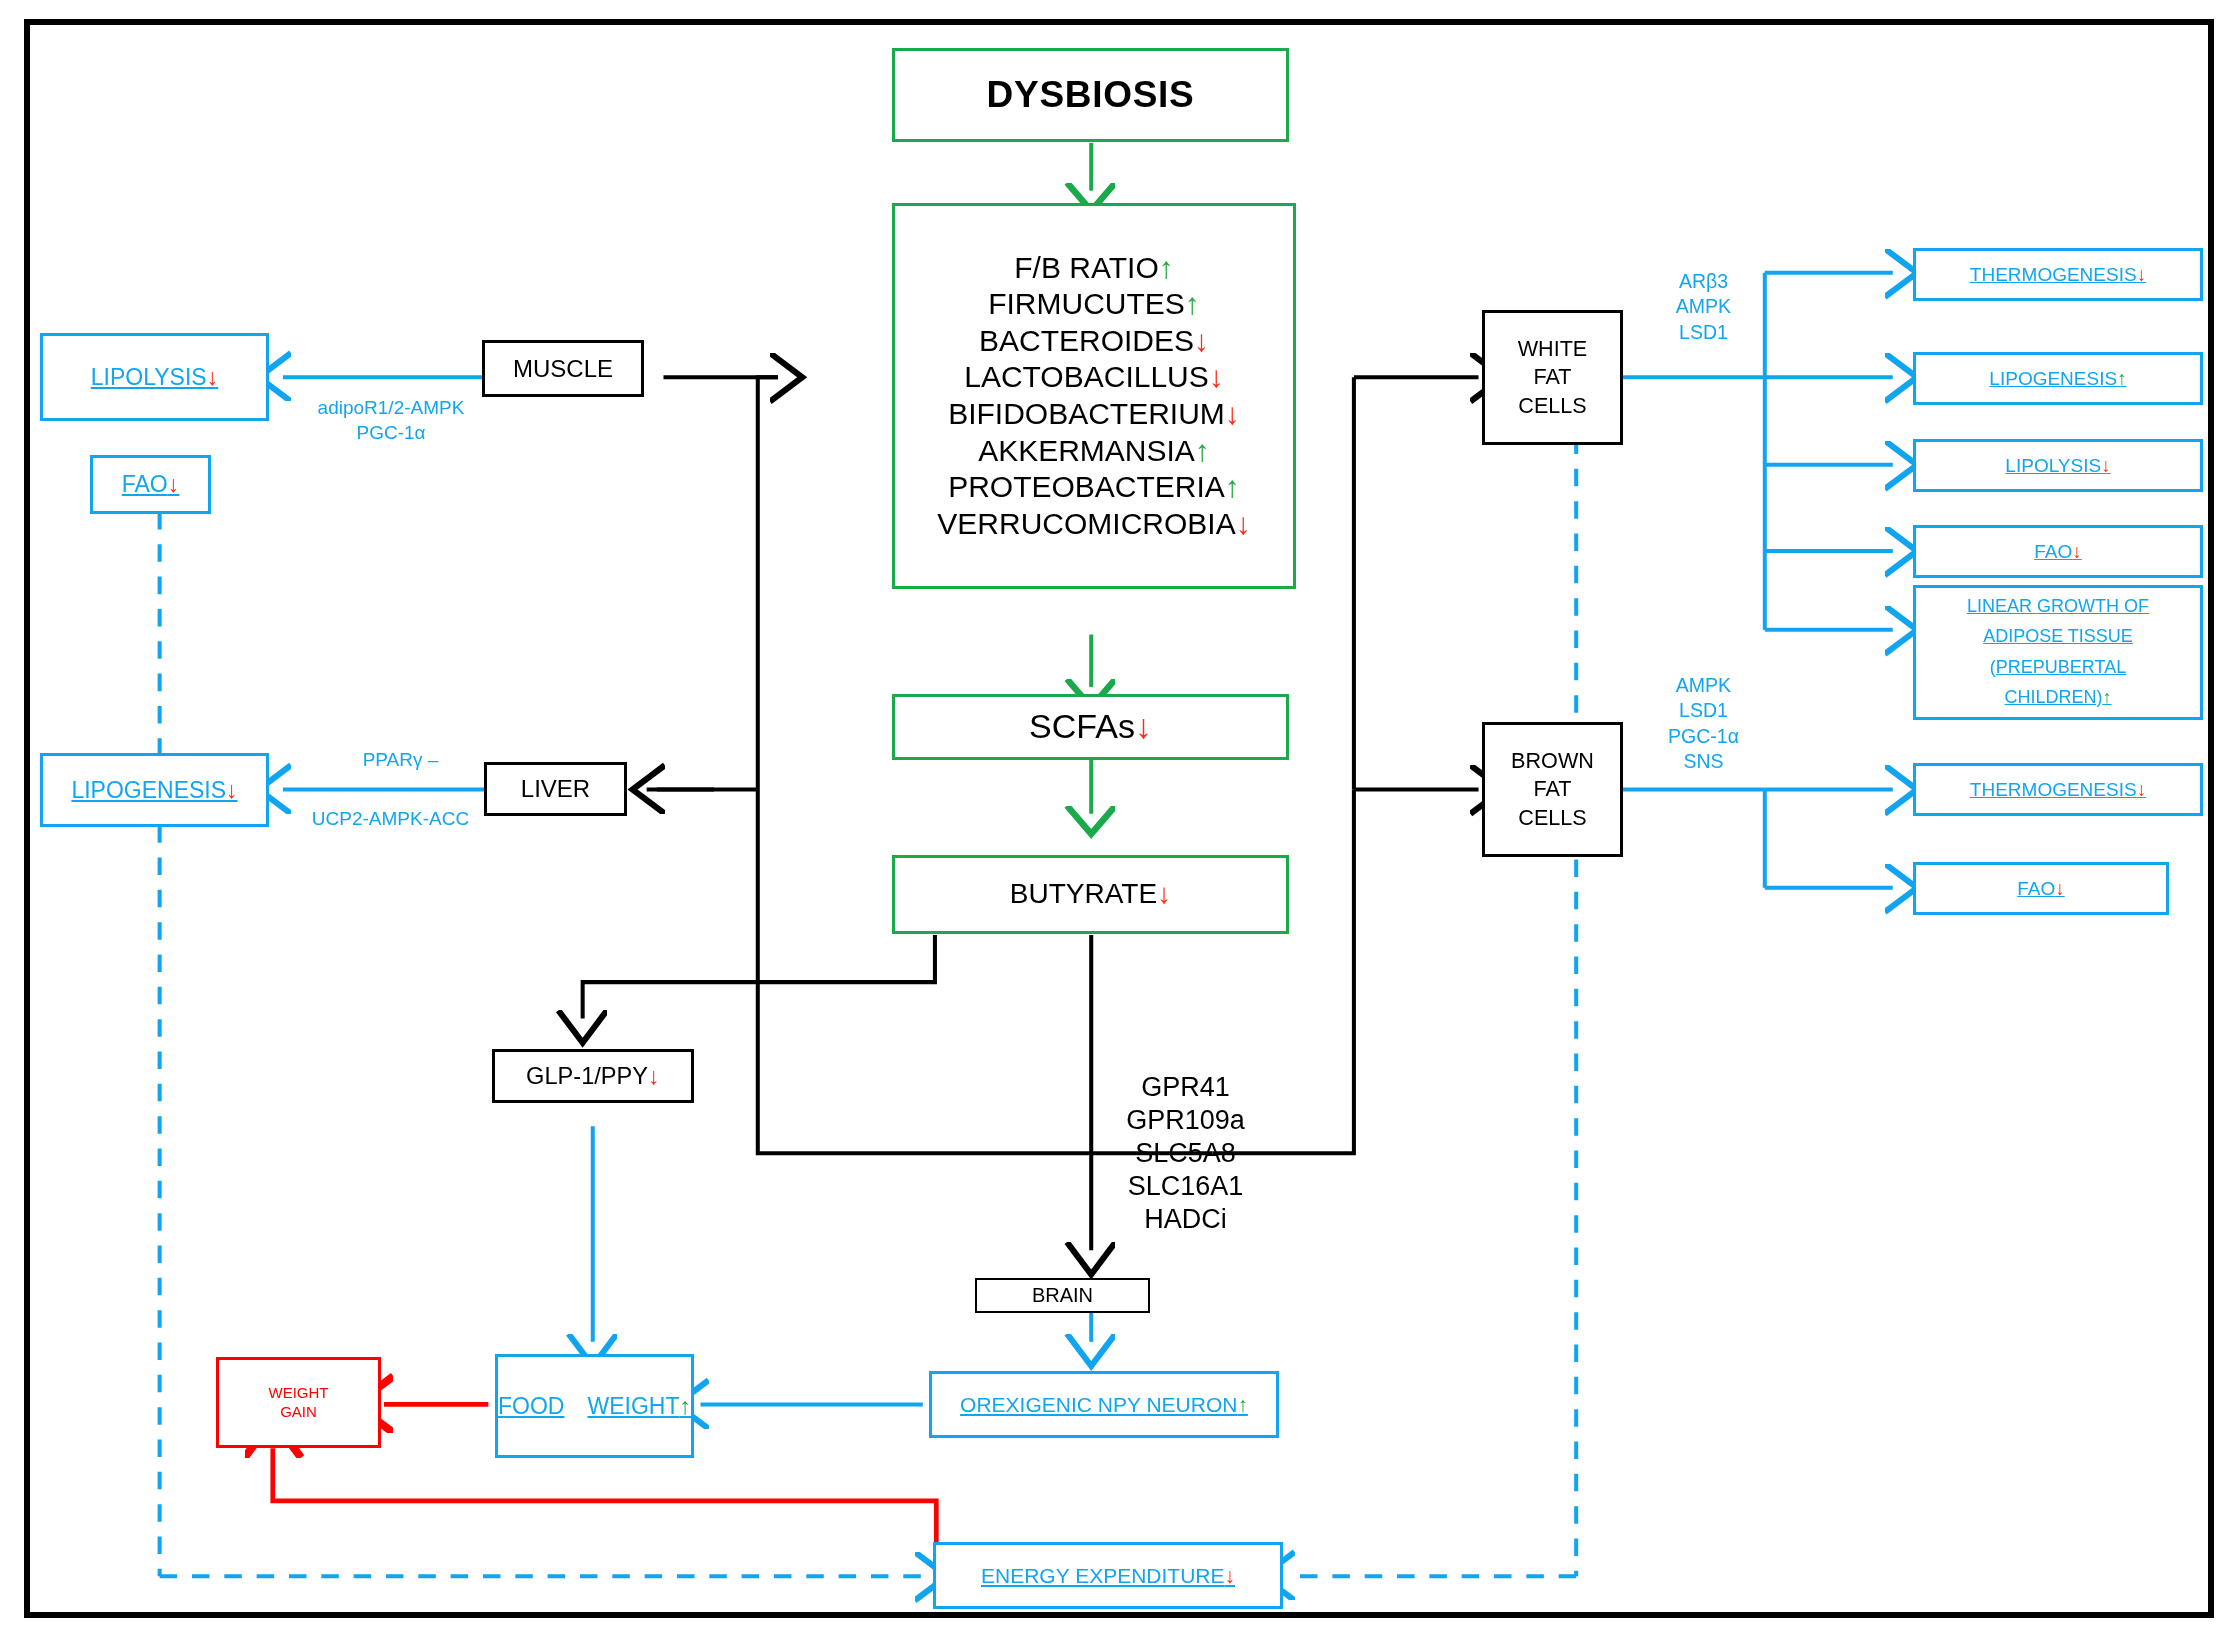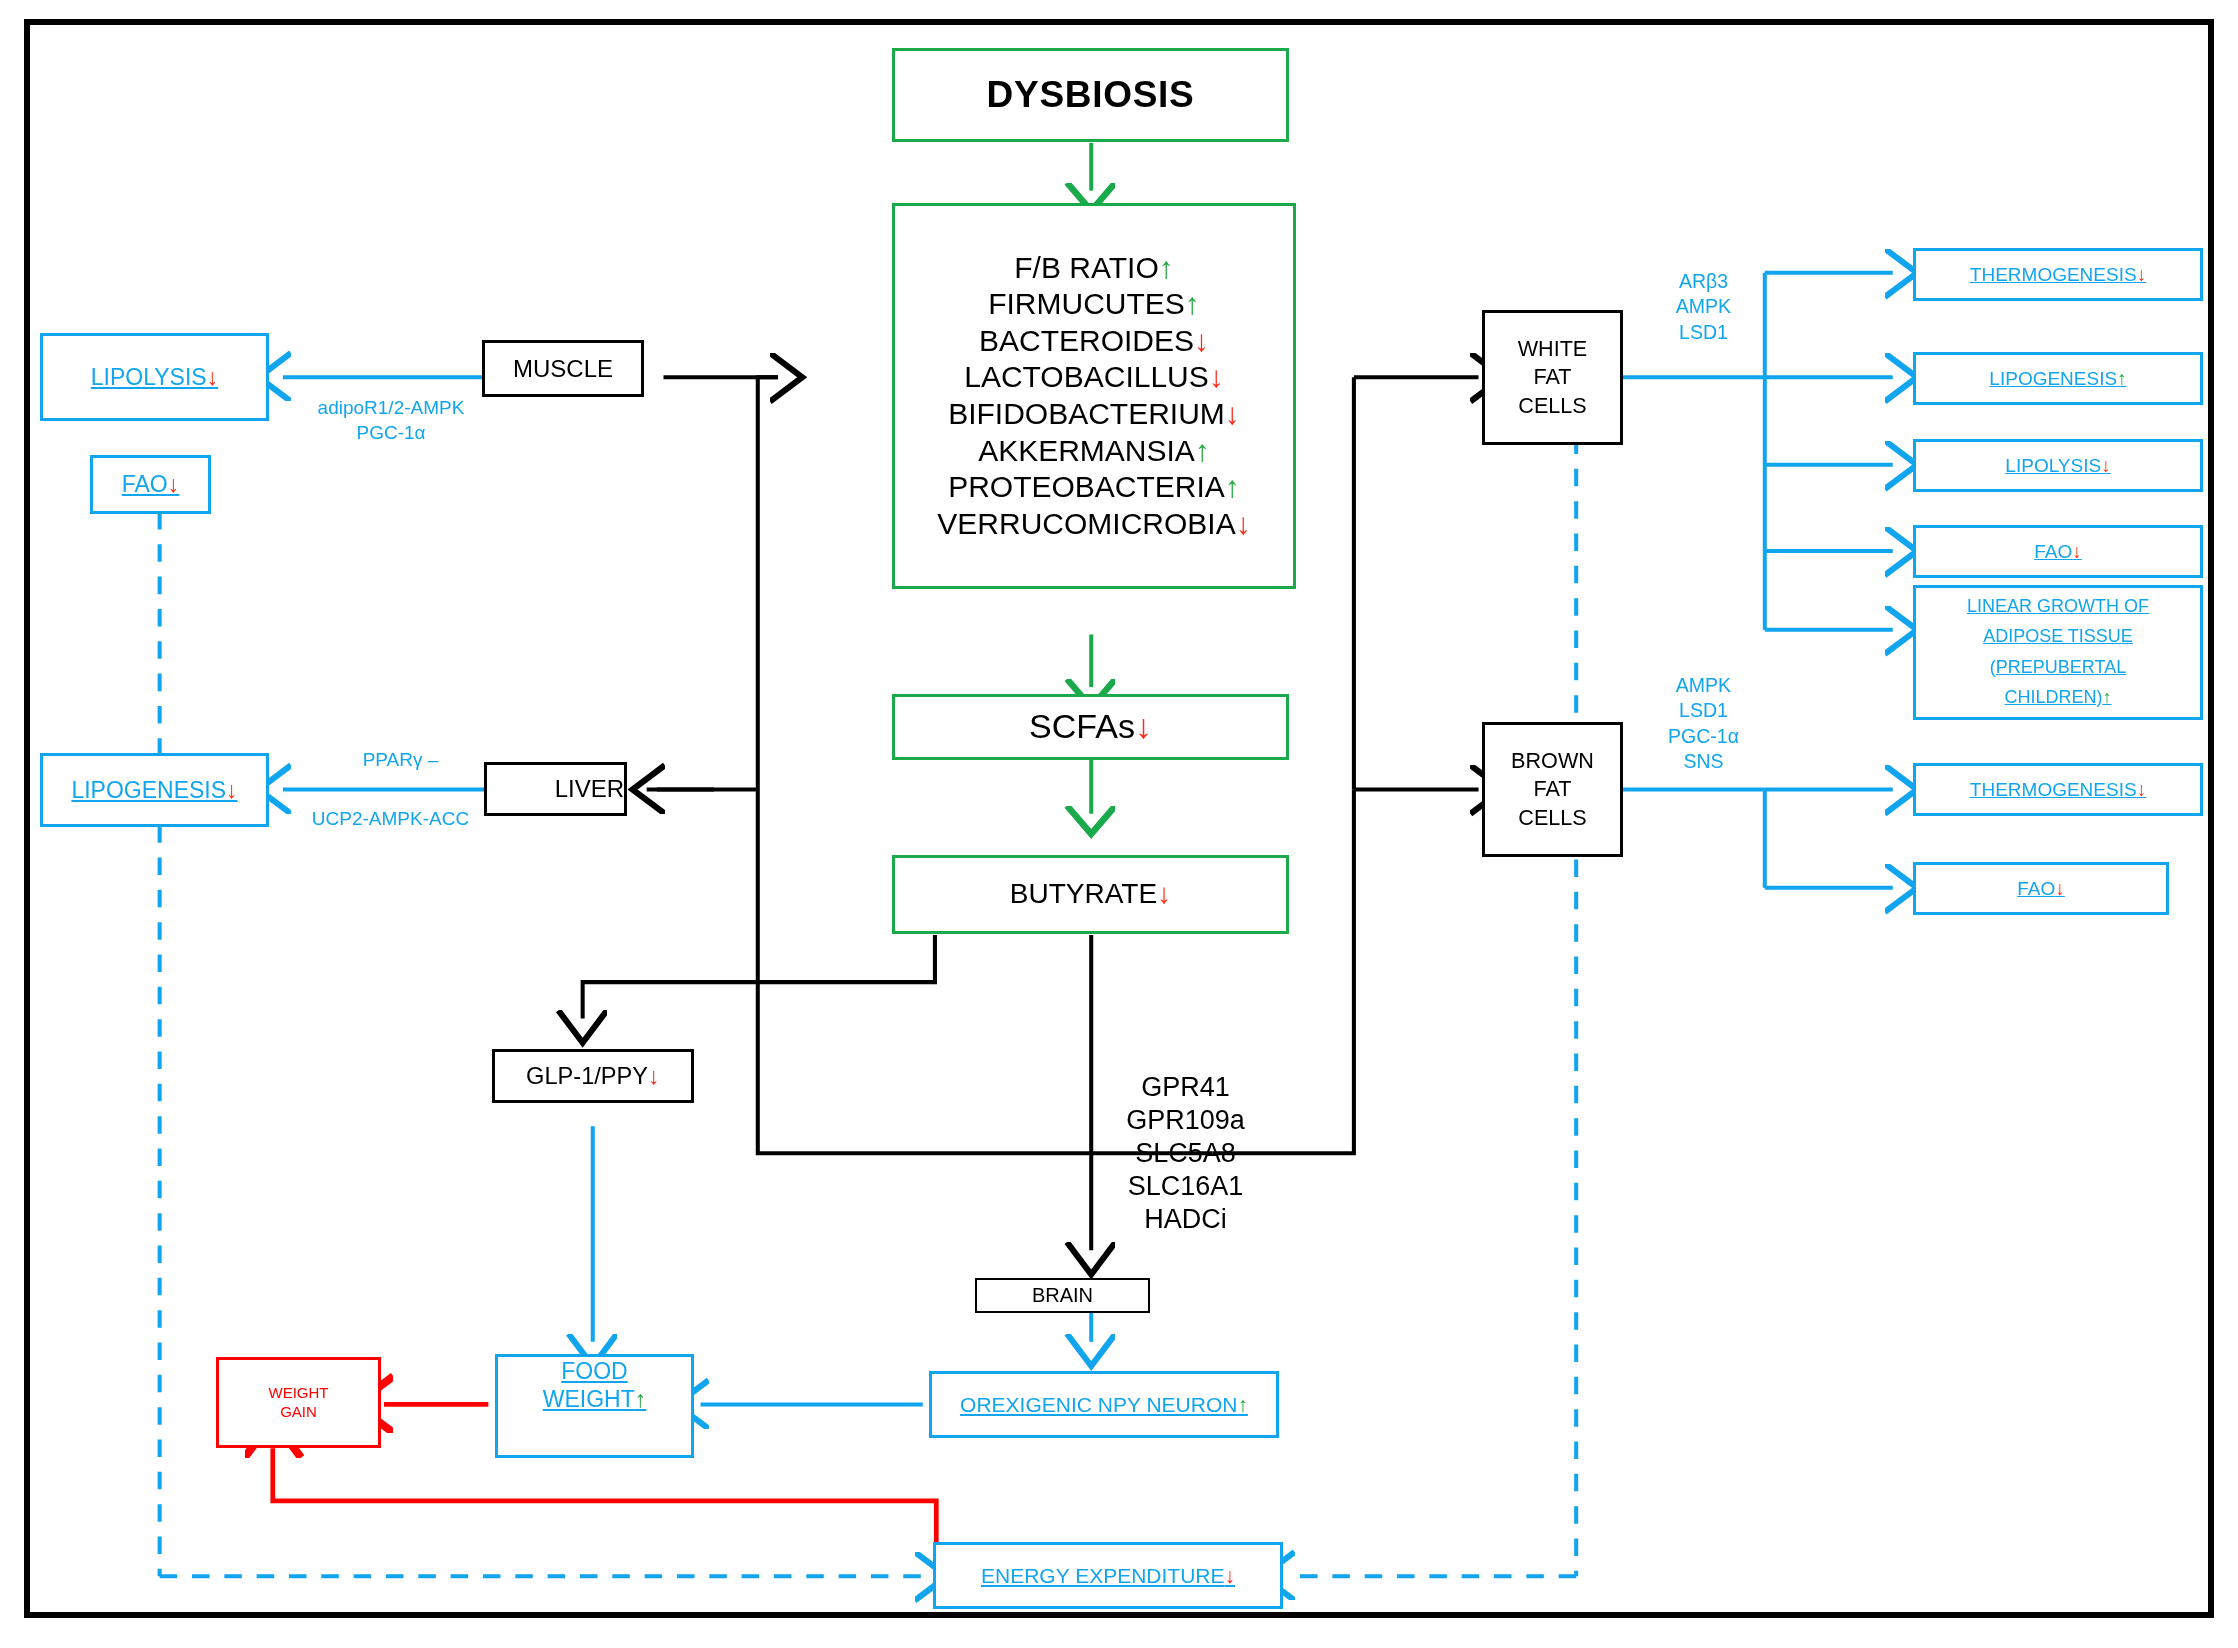--- a/index.html
+++ b/index.html
@@ -146,21 +146,21 @@
 
   <div class="node green" style="left:892px;top:855px;width:397px;height:79px;font-size:28px;">
     <span>BUTYRATE</span>
       <span class="dn">↓</span>
   </div>
 
   <div class="node black" style="left:482px;top:340px;width:162px;height:57px;font-size:24px;">
     <span>MUSCLE</span>
   </div>
 
-  <div class="node black" style="left:484px;top:762px;width:143px;height:54px;font-size:24px;justify-content:flex-end;">
+  <div class="node black" style="left:484px;top:762px;width:143px;height:54px;font-size:24px;">
     <span>LIVER</span>
   </div>
 
   <div class="node blue" style="left:40px;top:333px;width:229px;height:88px;font-size:23px;">
     <span>LIPOLYSIS</span>
       <span class="dn">↓</span>
   </div>
 
   <div class="node blue" style="left:90px;top:455px;width:121px;height:59px;font-size:23px;">
     <span>FAO</span>
@@ -179,21 +179,21 @@
 
   <div class="node black" style="left:975px;top:1278px;width:175px;height:35px;font-size:20px;border-width:2.7px;text-align:right;">
     <span>BRAIN</span>
   </div>
 
   <div class="node blue" style="left:929px;top:1371px;width:350px;height:67px;font-size:21px;">
     <span>OREXIGENIC NPY NEURON</span>
       <span class="up">↑</span>
   </div>
 
-  <div class="node blue" style="left:495px;top:1354px;width:199px;height:104px;font-size:23px;flex-direction:column;justify-content:flex-start;">
+  <div class="node blue" style="left:495px;top:1354px;width:199px;height:104px;font-size:23px;justify-content:space-between;">
     <span>FOOD</span>
     <span style="display:flex;align-items:center;">
         <span>WEIGHT</span>
         <span class="up">↑</span>
       </span>
   </div>
 
   <div class="node red" style="left:216px;top:1357px;width:165px;height:91px;font-size:15px;flex-direction:column;justify-content:center;">
     <span>WEIGHT</span>
     <span>GAIN</span>

